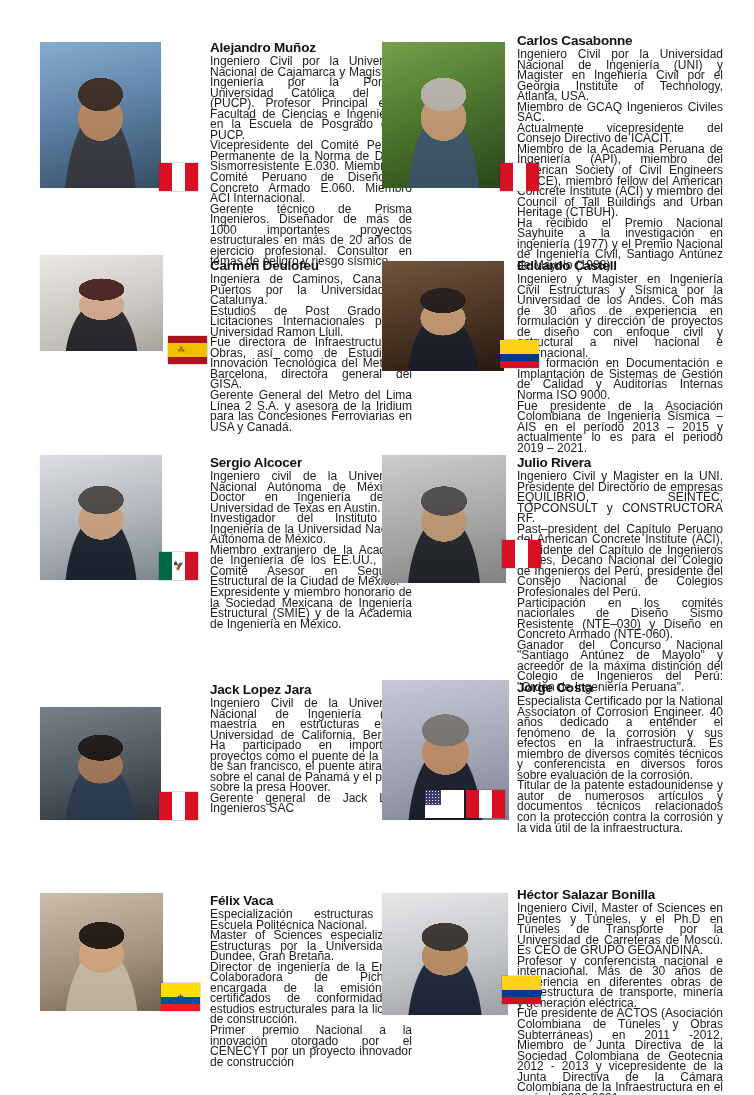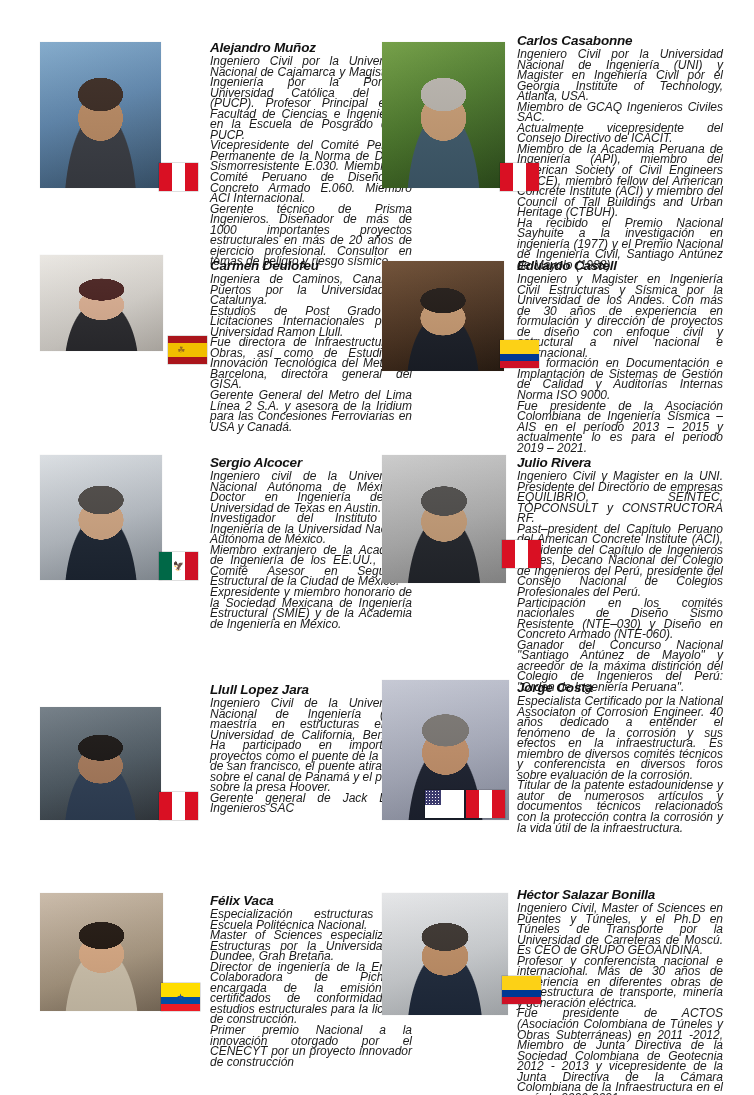--- a/index.html
+++ b/index.html
@@ -25,21 +25,21 @@
     width:39px;height:28px;position:relative;overflow:hidden;
     box-shadow:0 0 0 0.5px rgba(0,0,0,0.25);background:#fff;
   }
   .flag .band{position:absolute;top:0;height:100%;}
   .flag .hband{position:absolute;left:0;width:100%;}
   .emblem{
     position:absolute;left:50%;top:50%;transform:translate(-50%,-50%);
     font-size:9px;line-height:1;color:#8a6a20;
   }
 
-  .txt{position:absolute;font-style:italic;}
+  .txt{position:absolute;}
   .name{
     font-weight:bold;font-size:13.5px;line-height:15px;
     letter-spacing:-0.2px;color:#111;margin:0 0 1px 0;
   }
   .bio{
     font-size:12px;line-height:10.55px;text-align:justify;
     text-justify:inter-word;color:#1b1b1b;margin:0;
     hyphens:none;
   }
   .bio p{margin:0;}
@@ -134,21 +134,21 @@
           <div class="ph-layer" style="background:linear-gradient(180deg, rgba(255,255,255,0.06) 0%, rgba(0,0,0,0.10) 100%)"></div>
         </div>
         <div class="flags" style="left: 159px; top: 792px;">
           <div class="flag">
             <div class="band" style="left:0;width:33.33%;background:#D91023"></div>
             <div class="band" style="left:33.33%;width:33.34%;background:#FFFFFF"></div>
             <div class="band" style="left:66.67%;width:33.33%;background:#D91023"></div>
           </div>
         </div>
         <div class="txt" style="left: 210px; top: 682px; width: 202px;">
-          <div class="name">Llull Lopez Jara</div>
+          <div class="name">Jack Lopez Jara</div>
           <div class="bio">
             <p>Ingeniero Civil de la Universidad Nacional de Ingeniería (UNI), maestría en estructuras en la Universidad de California, Berkeley. Ha participado en importantes proyectos como el puente de la bahía de san francisco, el  puente atirantado sobre el canal de Panamá y el puente sobre la presa Hoover.</p>
             <p>Gerente general de Jack López Ingenieros SAC</p>
           </div>
         </div>
       </div>
       <div class="entry" style="left: 0px; top: 0px; width: 377px; height: 0px;">
         <div class="photo" style="position: absolute; left: 40px; top: 893px; width: 123px; height: 118px;">
           <div class="ph-layer" style="background:linear-gradient(160deg,#c8b8a6 0%,#a89780 60%,#7d6e5c 100%)"></div>
           <div class="ph-layer" style="background:radial-gradient(ellipse at 50% 118%, #cfc3ad 0%, #cfc3ad 42%, rgba(0,0,0,0) 43%)"></div>

